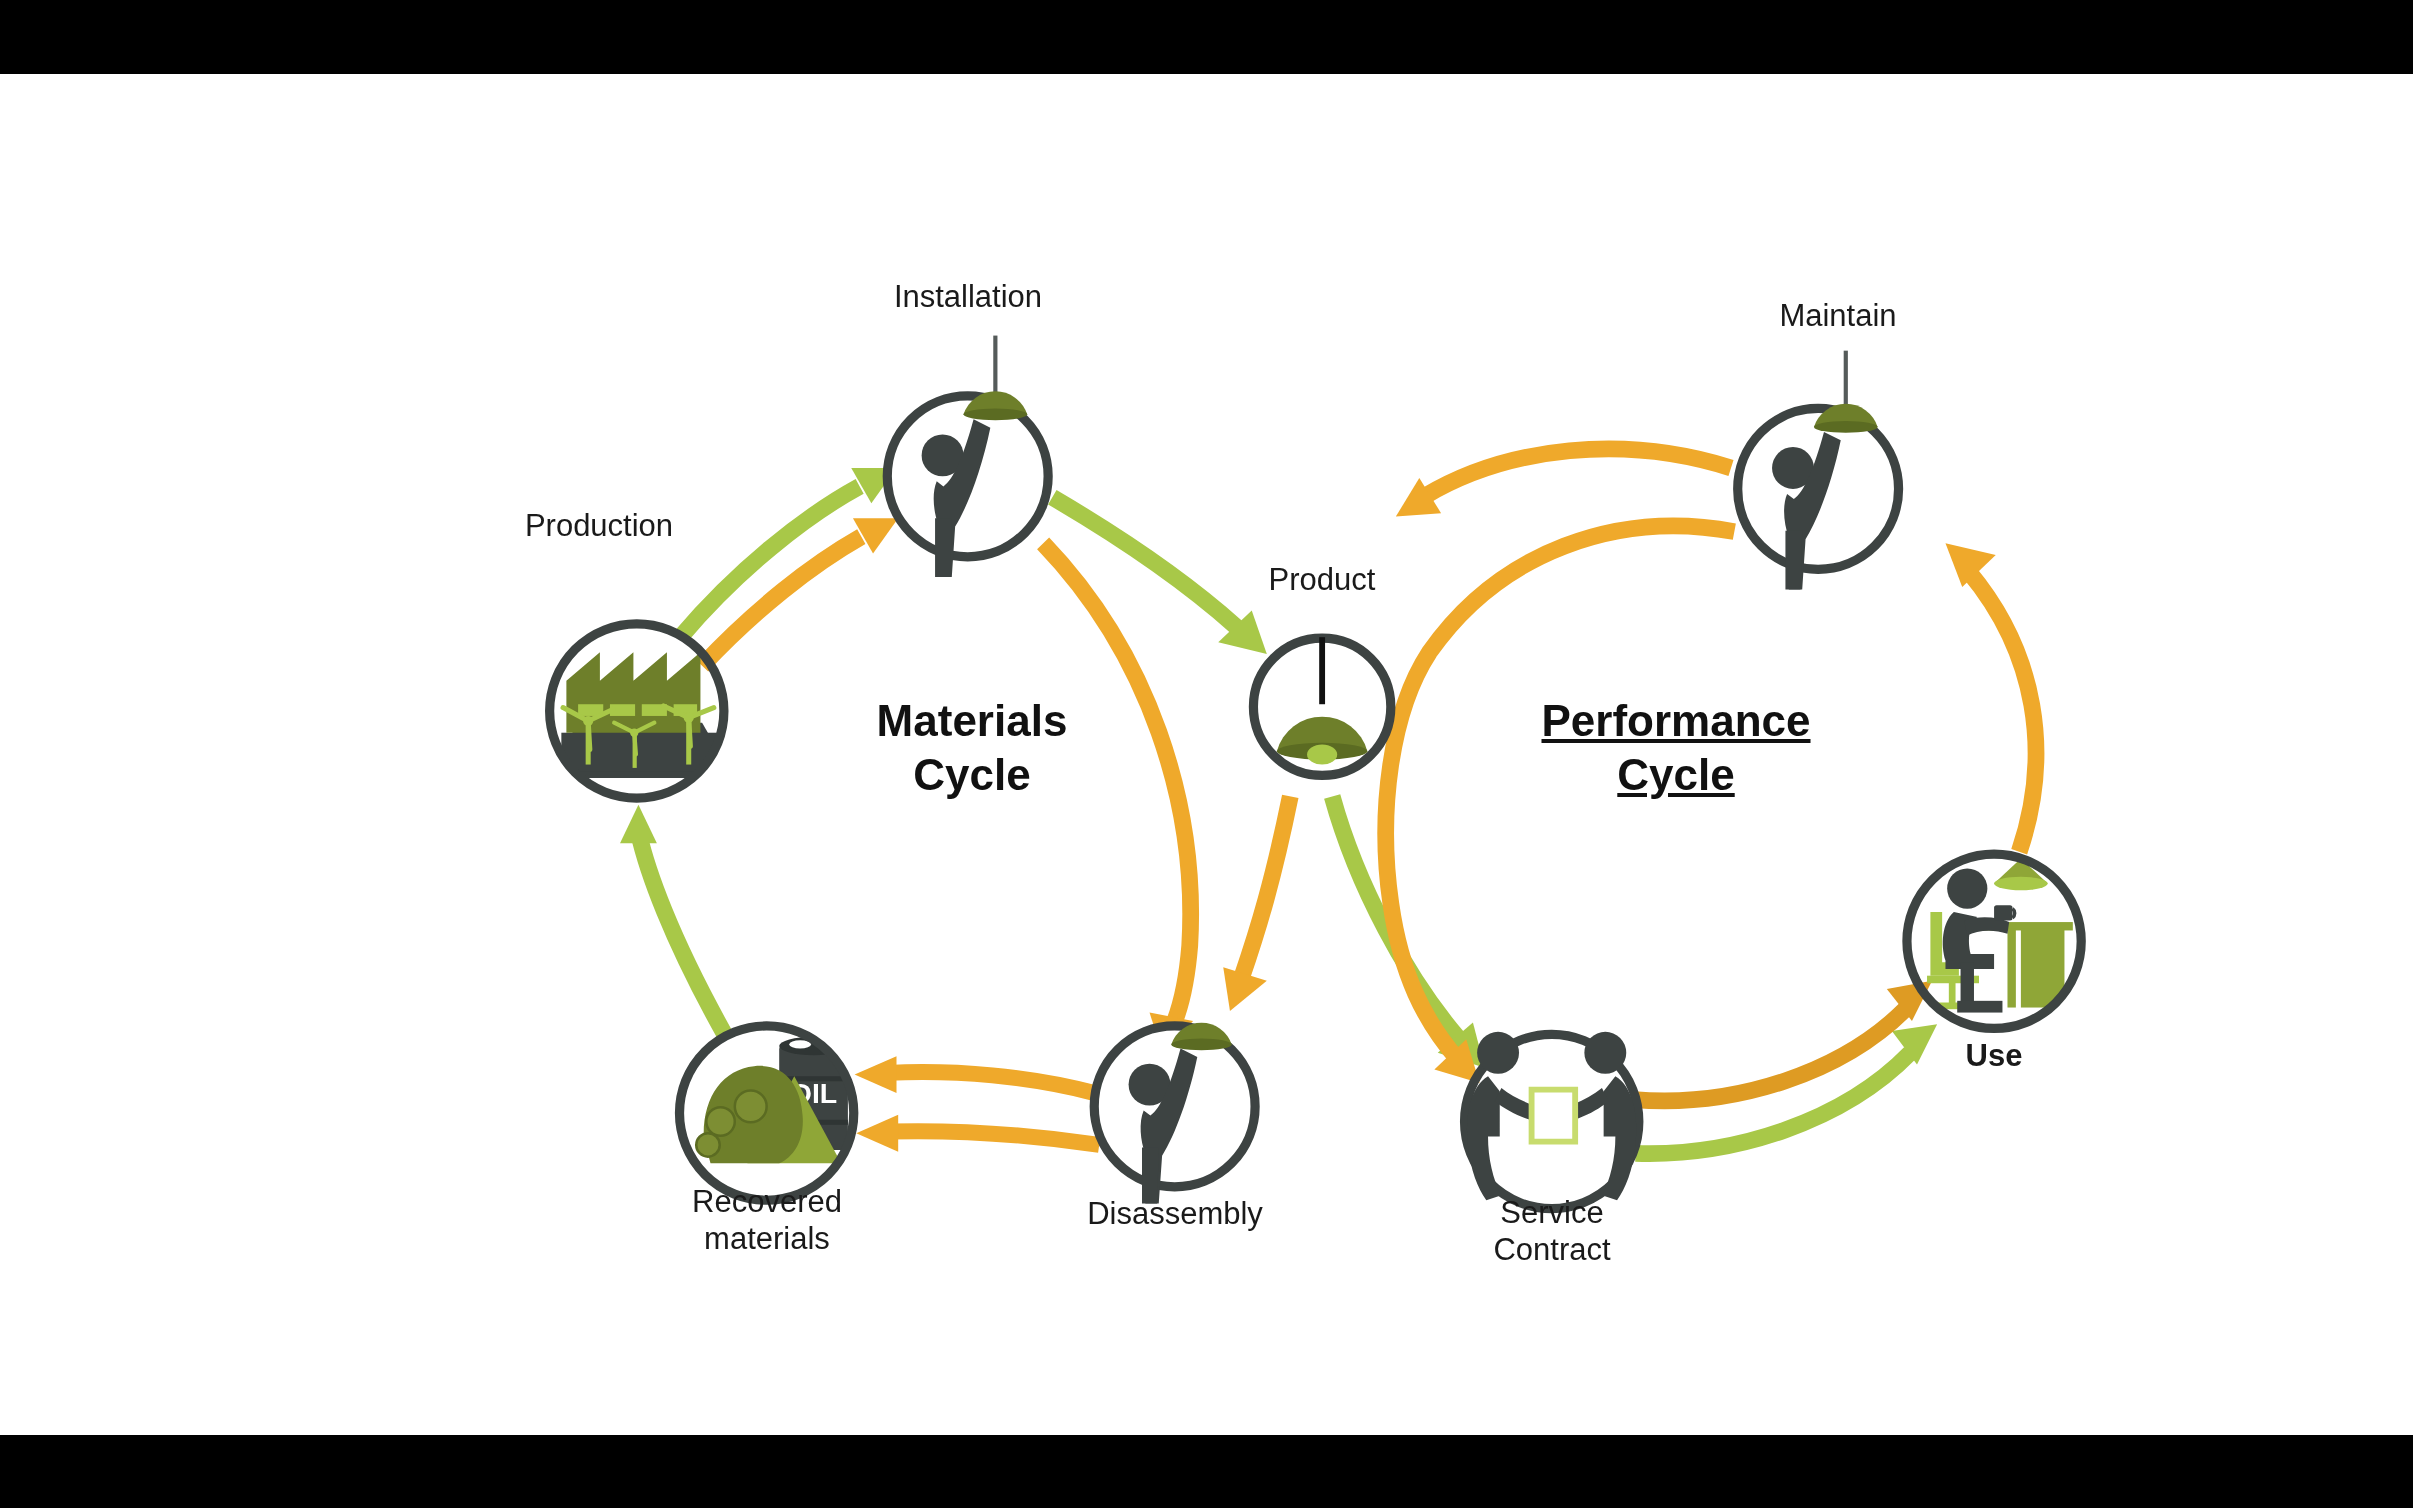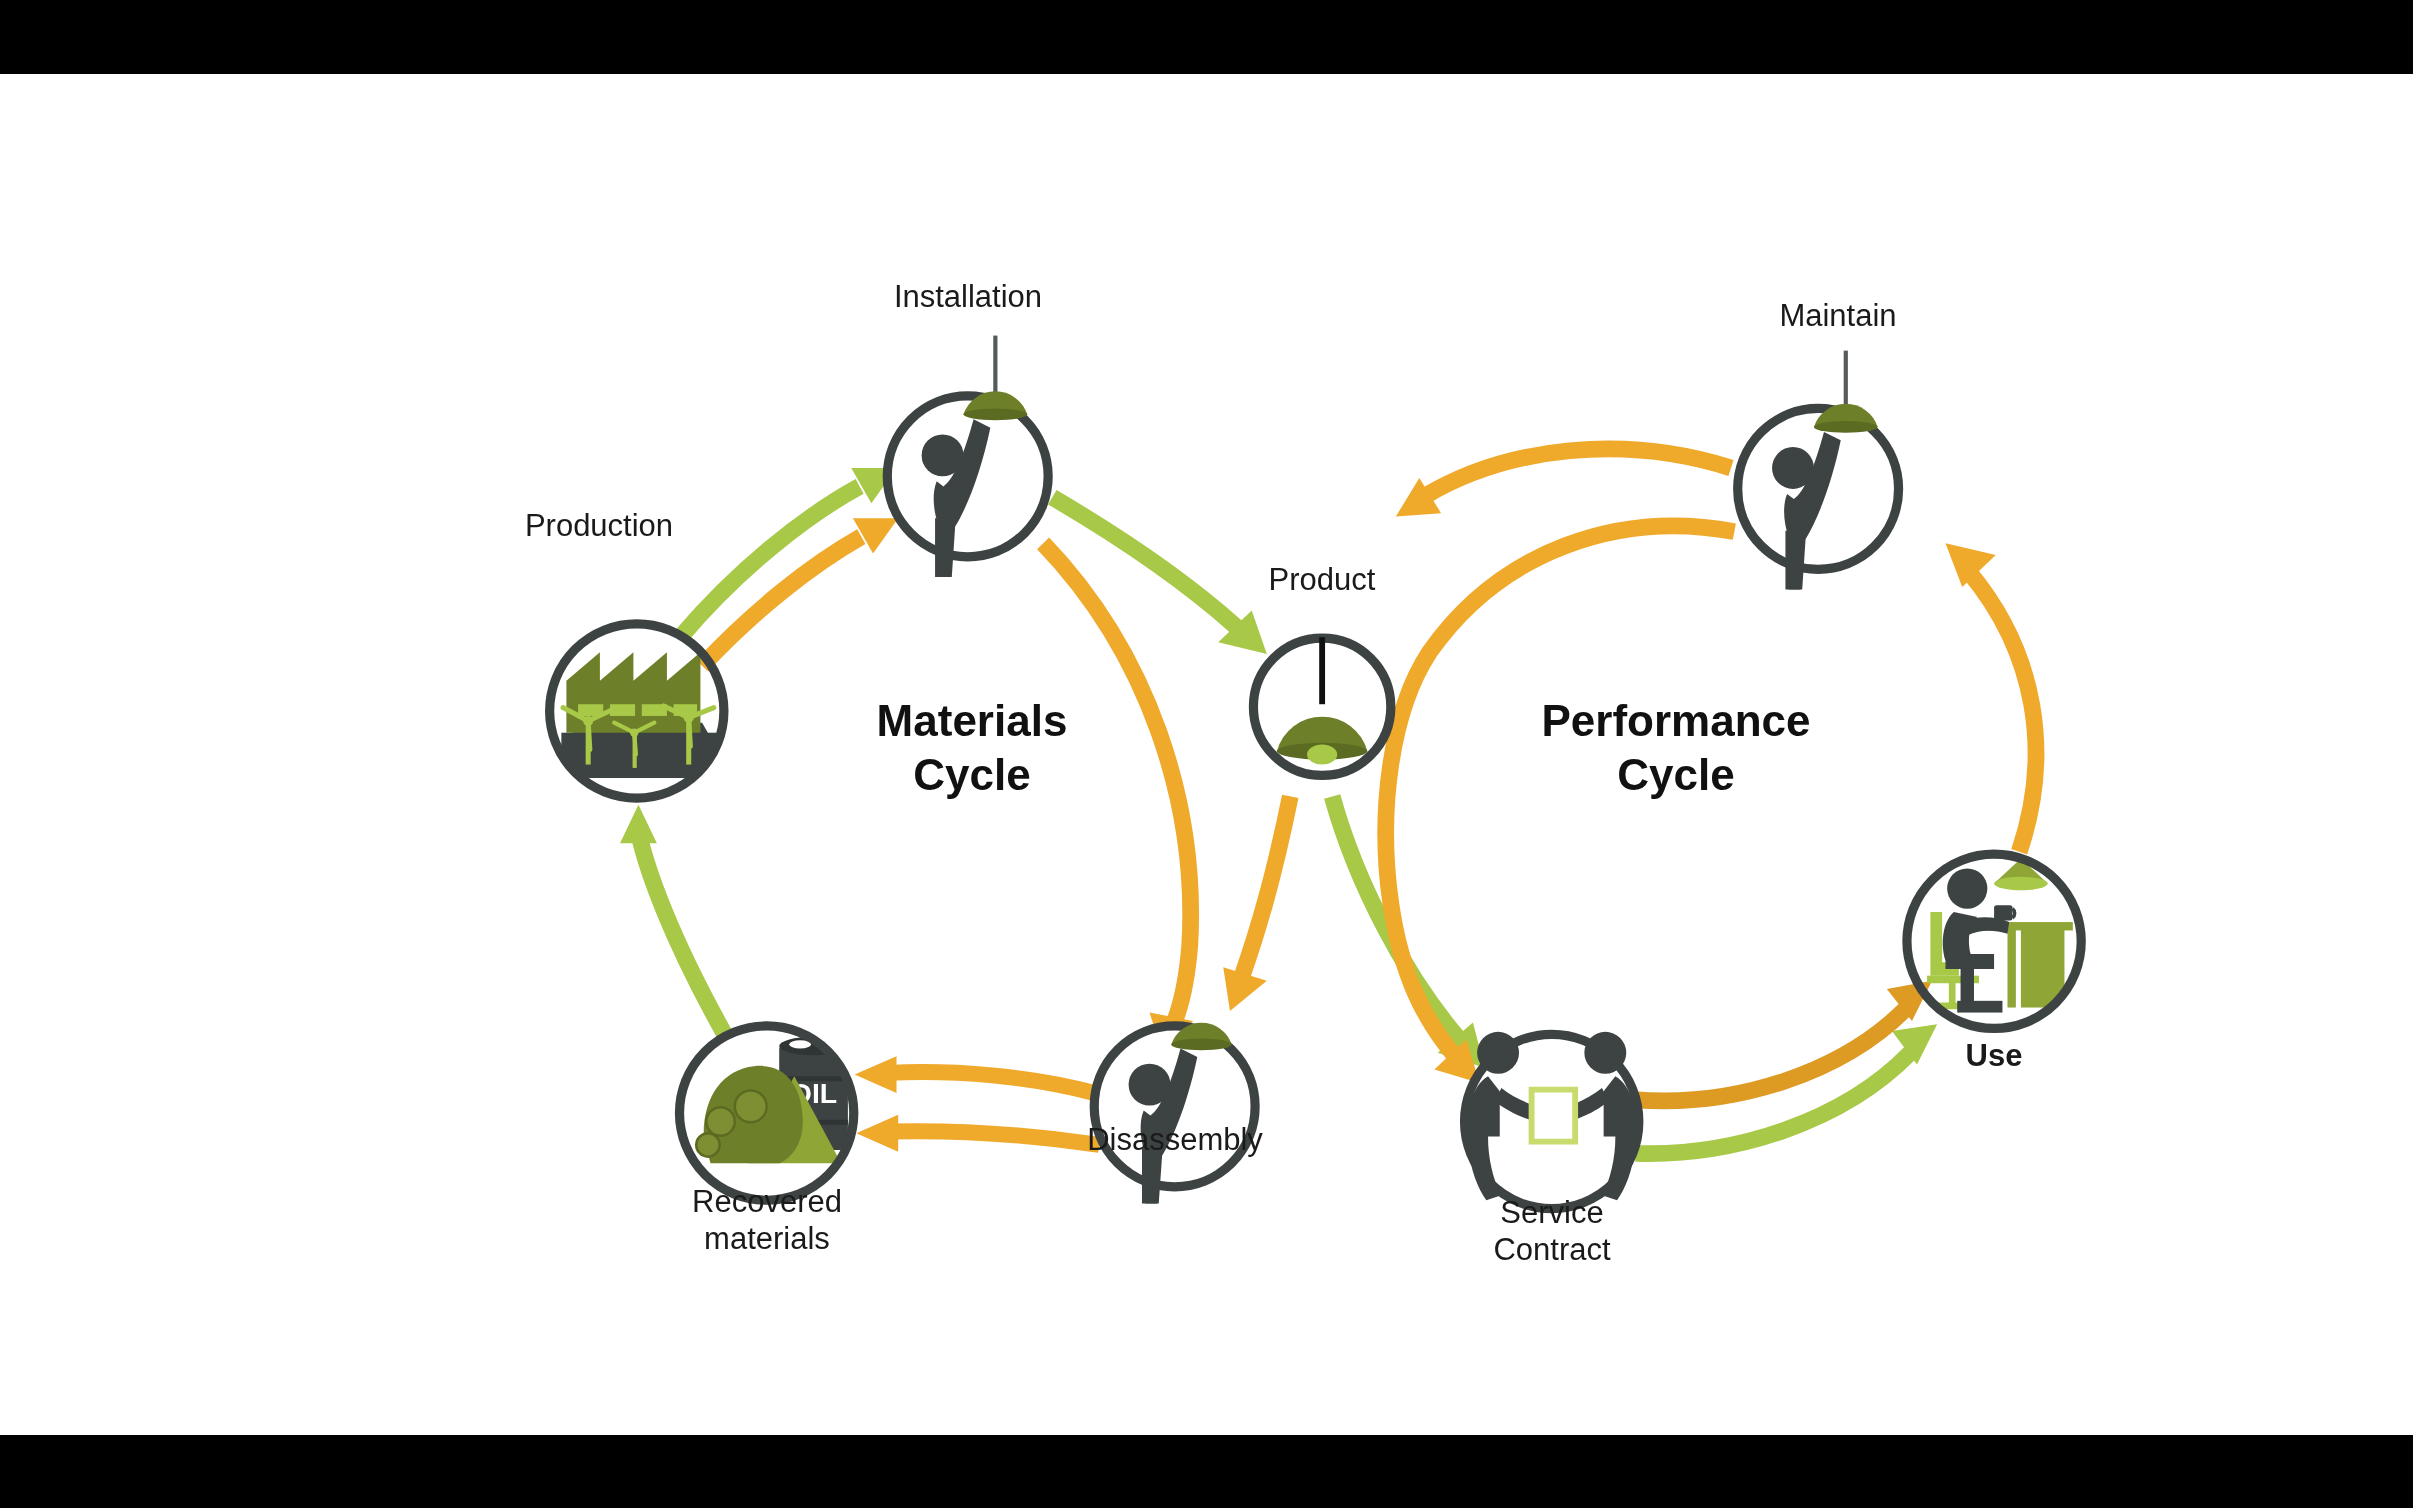--- a/index.html
+++ b/index.html
@@ -320,29 +320,29 @@
           <circle cx="860" cy="1250" r="17" fill="#7D8E33" stroke="#5B6B22" stroke-width="3"></circle>
           <circle cx="896" cy="1232" r="19" fill="#7D8E33" stroke="#5B6B22" stroke-width="3"></circle>
           <circle cx="845" cy="1278" r="14" fill="#7D8E33" stroke="#5B6B22" stroke-width="3"></circle>
         </g>
         <circle cx="915" cy="1240" r="104" fill="none" stroke="#3D4342" stroke-width="11"></circle>
       </g>
     </svg>
 
     <div class="cycle-title" style="left:972px; top:620px;">Materials
 Cycle</div>
-    <div class="cycle-title" style="left:1676px; top:620px;">Performance
+    <div class="cycle-title" style="left:1676px; top:620px;text-decoration:underline;">Performance
 Cycle</div>
 
     <div class="node-label" style="left:599px; top:434px;text-align:center;">Production</div>
     <div class="node-label" style="left:968px; top:205px;">Installation</div>
     <div class="node-label" style="left:1322px; top:488px;">Product</div>
     <div class="node-label" style="left:1818px; top:224px;margin-left:20px;">Maintain</div>
     <div class="node-label" style="left:1994px; top:964px;font-weight:bold;">Use</div>
     <div class="node-label" style="left:1552px; top:1121px;text-align:center;">Service
 Contract</div>
-    <div class="node-label" style="left:1175px; top:1048px;text-align:right;">Disassembly</div>
+    <div class="node-label" style="left:1175px; top:1122px;text-align:right;">Disassembly</div>
     <div class="node-label" style="left:767px; top:1110px;">Recovered
 materials</div>
 
   </div>
 </div>
 
 
 </body></html>

